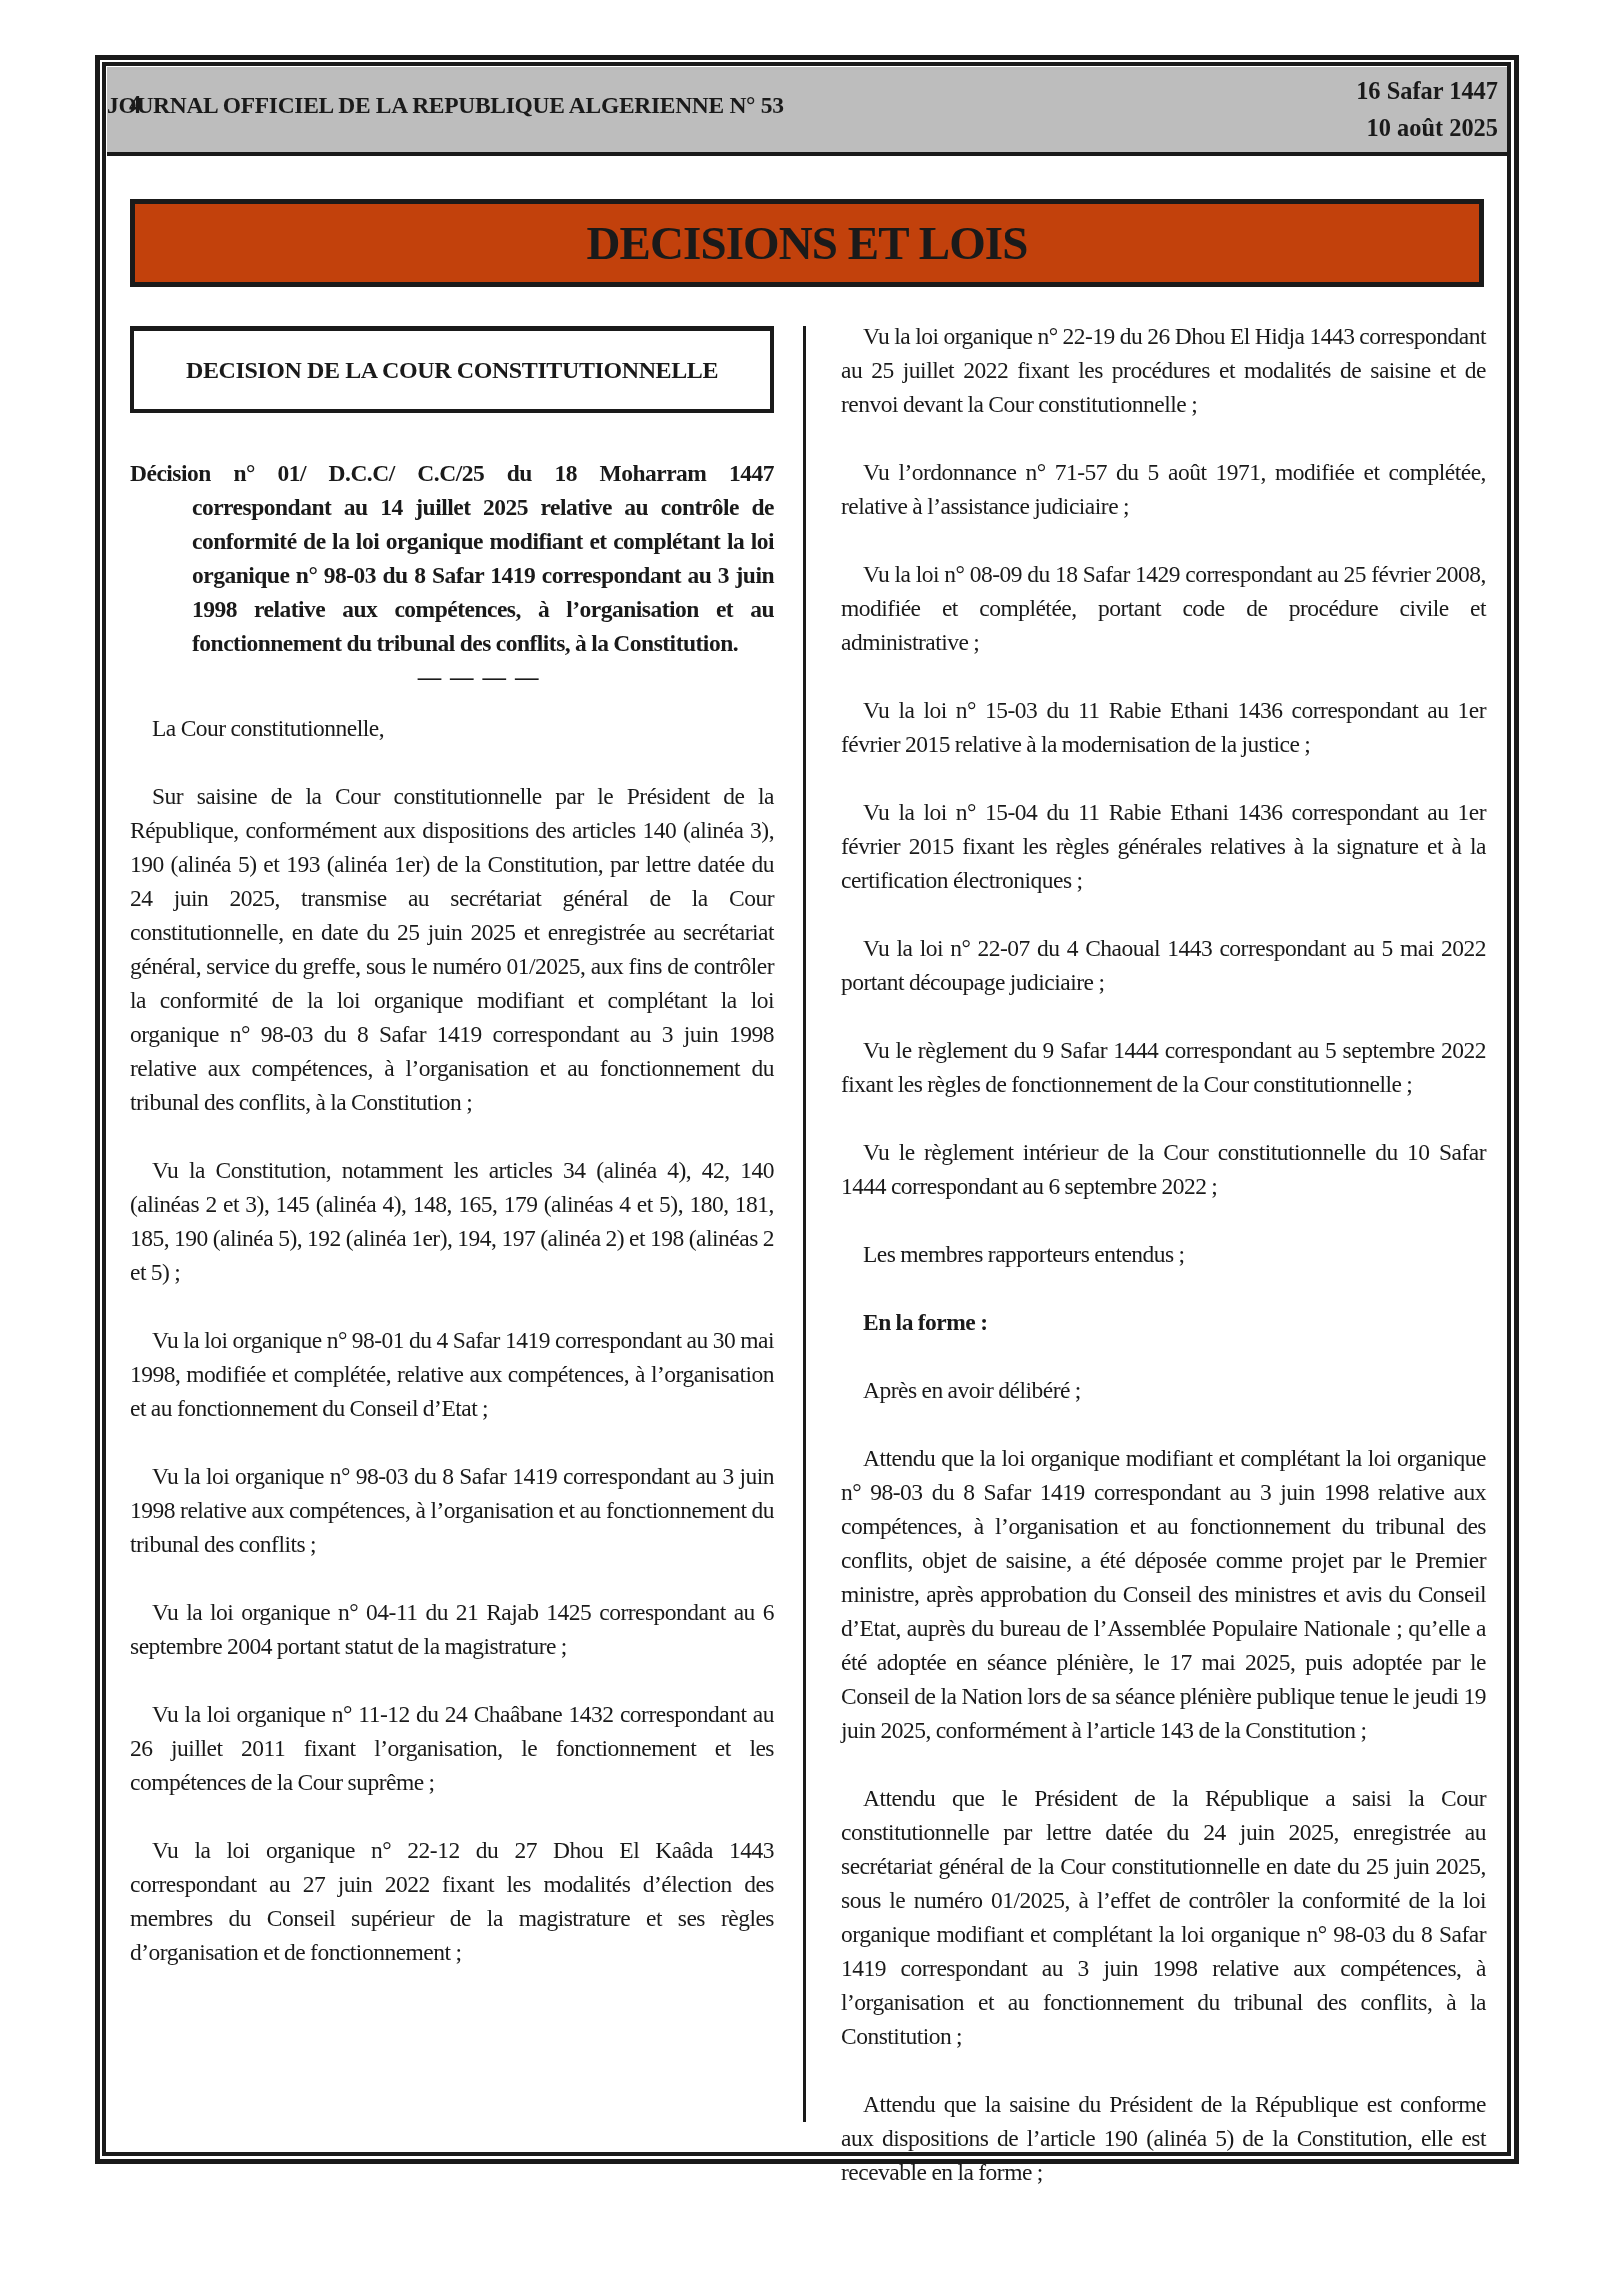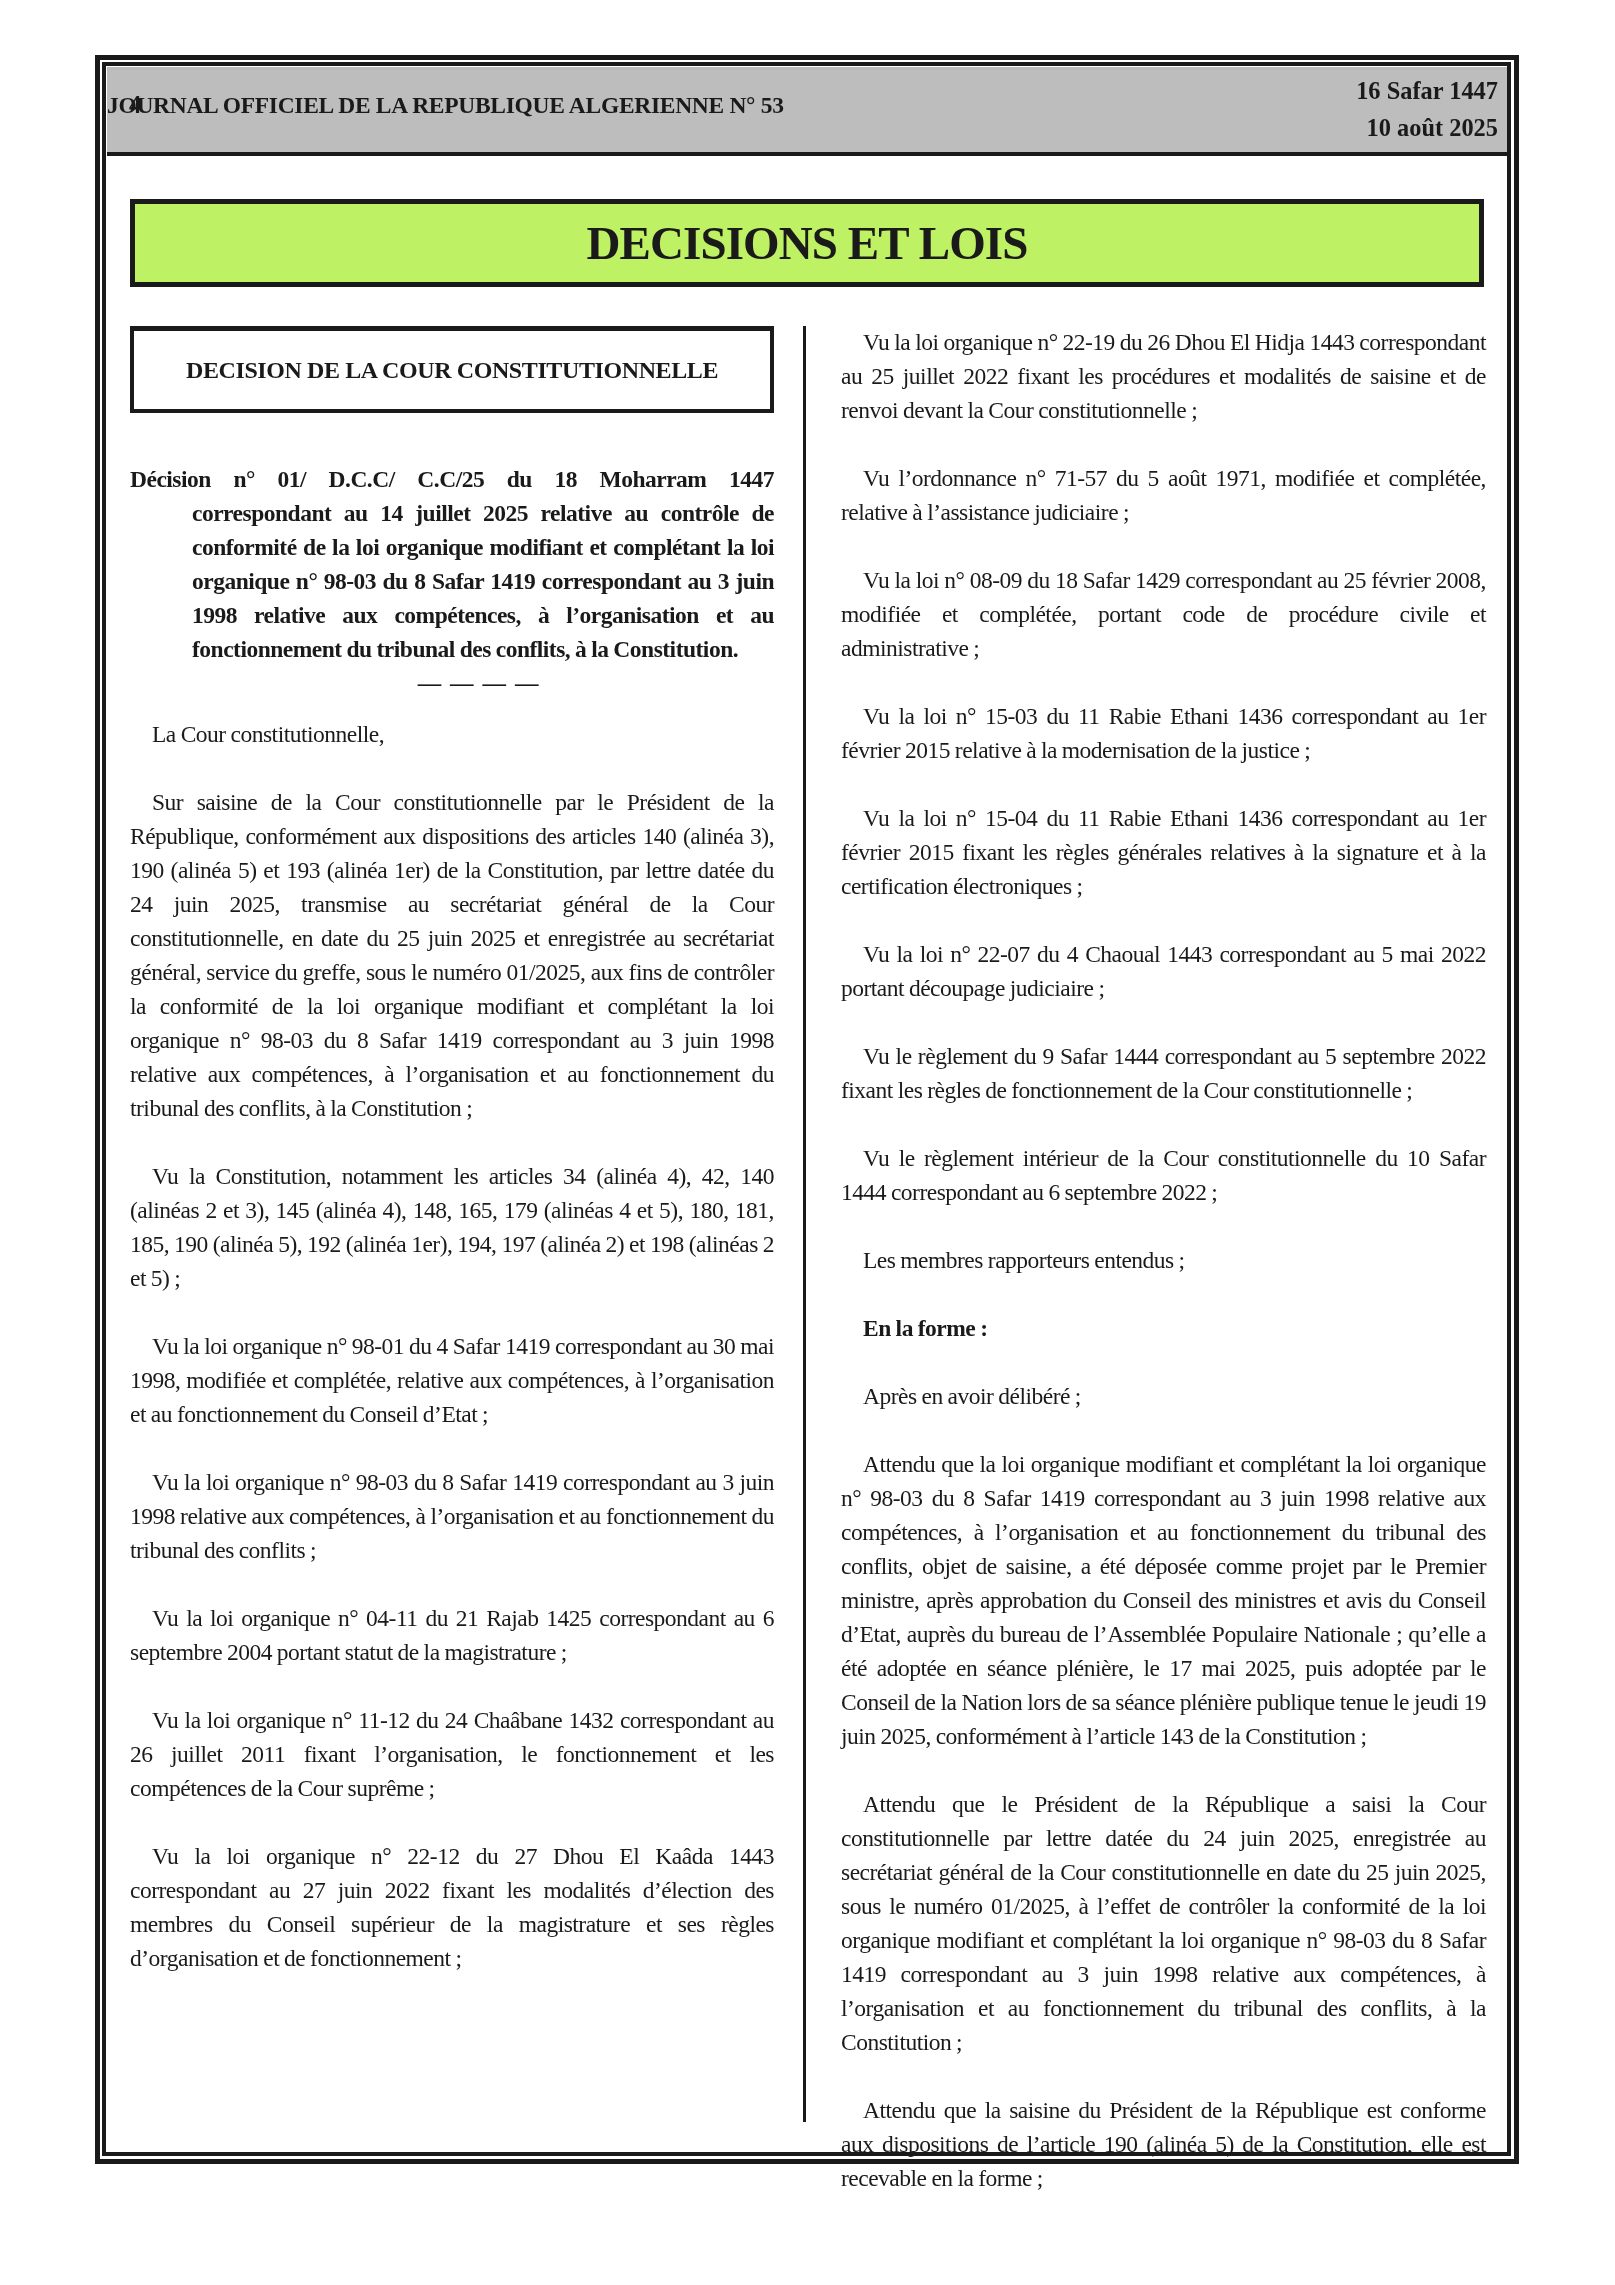--- a/index.html
+++ b/index.html
@@ -10,29 +10,29 @@
   .frame-inner { position:absolute; left:102px; top:62px; width:1409px; height:2094px;
                  border:4.5px solid #1a1a1a; box-sizing:border-box; }
   .running-header { position:absolute; left:107px; top:67px; width:1400px; height:85px;
                     background:#bdbdbd; border-bottom:4.5px solid #1a1a1a; box-sizing:content-box; }
   .rh-page { position:absolute; left:22px; top:23.5px; font-weight:bold; font-size:24.4px; }
   .rh-title { position:absolute; left:0; right:0; top:25px; 
               font-weight:bold; font-size:23.5px; letter-spacing:-0.3px; }
   .rh-date { position:absolute; right:9px; top:5.4px; text-align:right;
              font-weight:bold; font-size:24.4px; line-height:37px; }
   .section-title-box { position:absolute; left:130px; top:199px; width:1354px; height:88px;
-                       background:#bef264; border:5.4px solid #1a1a1a; border-right-width:5.4px;
+                       background:#c2410c; border:5.4px solid #1a1a1a; border-right-width:5.4px;
                        box-sizing:border-box; display:flex; align-items:center; justify-content:center; }
   .section-title { font-weight:bold; font-size:47px; letter-spacing:-0.9px; }
   .decision-box { position:absolute; left:130px; top:326px; width:644px; height:87px;
                   border:4.5px solid #1a1a1a; border-top-width:5.4px; box-sizing:border-box;
                   display:flex; align-items:center; justify-content:center; }
   .decision-box-label { font-weight:bold; font-size:24px; letter-spacing:-0.4px;font-family:Liberation Serif, serif; }
   .col { position:absolute; font-size:23.5px; line-height:34px; text-align:justify;
-         letter-spacing:-0.5px; word-spacing:-0.5px;margin-top:6px; }
+         letter-spacing:-0.5px; word-spacing:-0.5px; }
   .col-left { left:130px; top:456px; width:644px; }
   .col-right { left:841px; top:319px; width:645px; }
   .decision-heading { font-weight:bold; padding-left:62px; text-indent:-62px;
                       letter-spacing:-0.5px; margin:0; }
   .dashes { text-align:center; font-weight:bold; margin:3.6px 0 0 0; line-height:27px;
             letter-spacing:1.8px; padding-left:54px; }
   .para { text-indent:22px; margin:0 0 34px 0; }
   .para.bold { font-weight:bold; }
   .col-left .first-para { margin-top:20px; }
   .col-divider { position:absolute; left:803px; top:326px; width:2.7px; height:1796px; background:#1a1a1a; }

